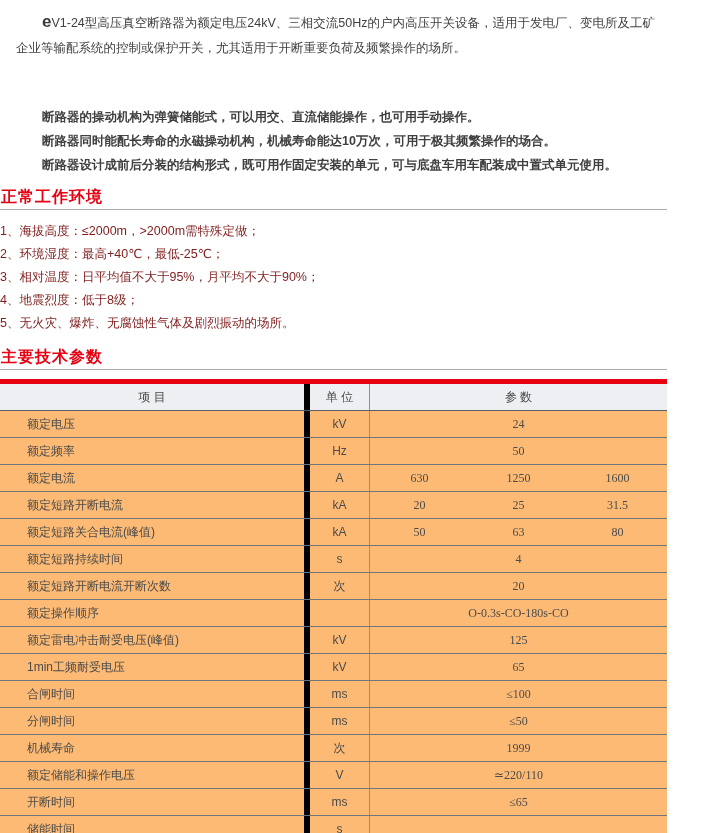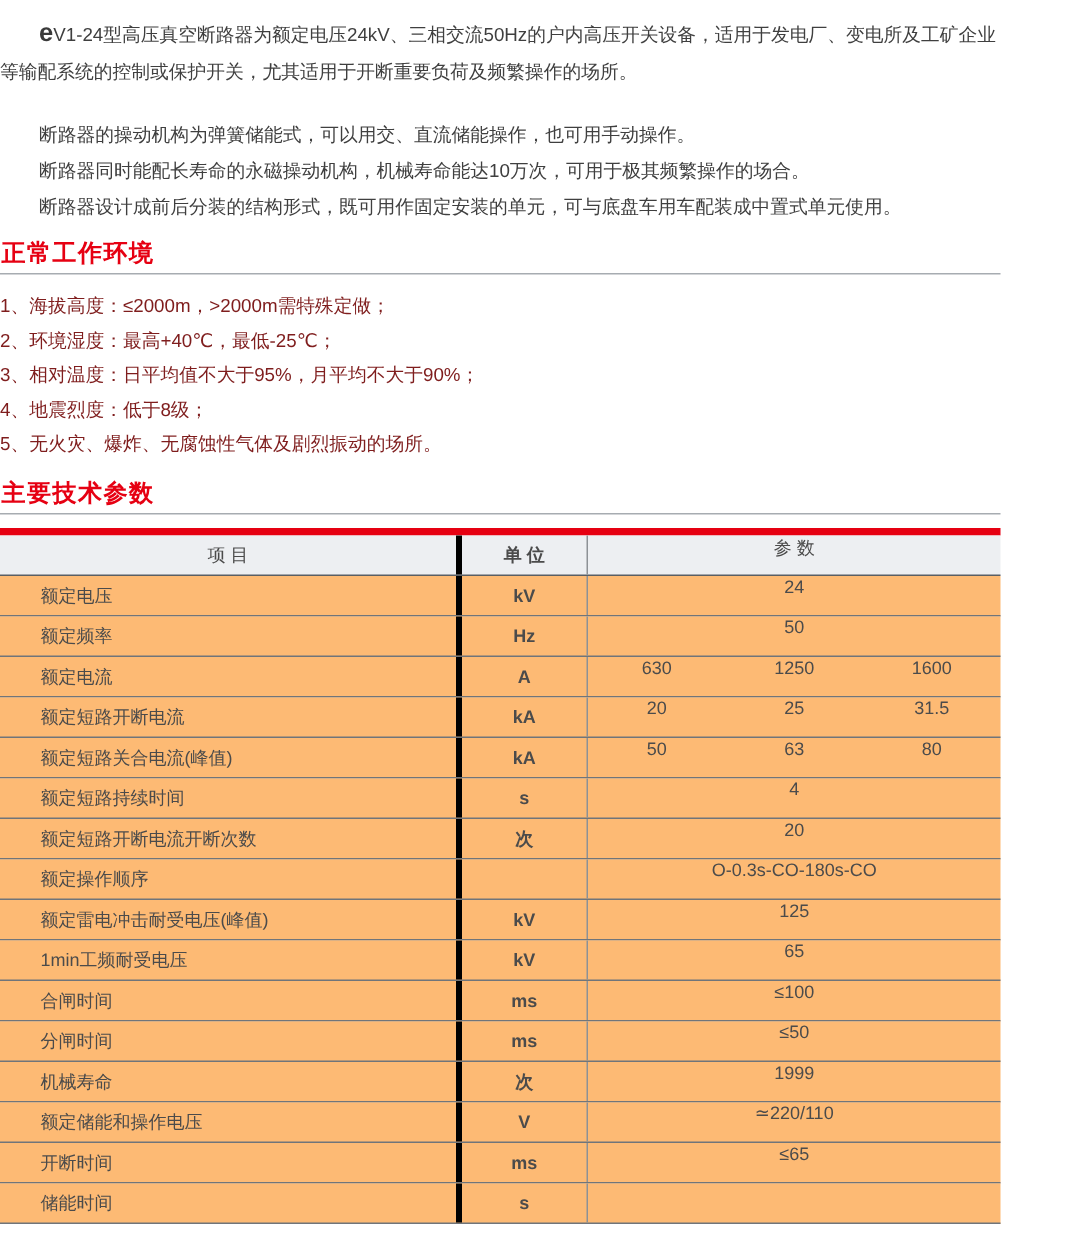--- a/index.html
+++ b/index.html
@@ -17,24 +17,24 @@
     margin:0; padding:2px 0 3px 1px;
     font-size:16px; line-height:19px; font-weight:bold;
     color:#e60012; letter-spacing:1px;
     border-bottom:1px solid #a7acb1;
   }
 
   
   .para {
     margin:0; font-size:12.5px; line-height:24px; color:#3f3f3f;
   }
-  .indent { text-indent:26px; }
+  .indent { text-indent:26px;padding-left:16px; }
   .intro { margin-top:9px; line-height:25px; }
   .lead-e { font-size:17px; font-weight:bold; color:#3a3a3a; }
-  .features { margin-top:17px; }
+  .features { margin-top:44px;font-weight:bold; }
 
   
   .env-list { margin-top:10px; }
   .env-item { font-size:12.5px; line-height:23px; color:#7f1d1d; }
 
   .sec-env { margin-top:8px; }
   .sec-params { margin-top:10px; }
 
   
   .tbl { width:667px; margin-top:9px; }
@@ -49,25 +49,25 @@
     border-bottom:1px solid #5a5f64;
     color:#4b4b4b;
   }
   .c-item {
     width:304px; box-sizing:border-box;
     display:flex; align-items:center;
     padding-left:27px;
   }
   .t-row.header .c-item { justify-content:center; padding-left:0; }
   .c-unit {
-    width:88px; box-sizing:border-box;
+    width:66px; box-sizing:border-box;
     display:flex; align-items:center; justify-content:center;
-    border-left:4px solid #000000; border-right:1px solid #8d9196;font-weight:bold;
-  }
-  .c-vals { flex:1; display:flex; align-items:flex-start; }
+    border-left:6px solid #000000; border-right:1px solid #8d9196;
+  }
+  .c-vals { flex:1; display:flex; align-items:center;font-family:Liberation Serif, serif; }
   .c-vals .val { flex:1; text-align:center; }
 </style>
 </head>
 <body>
 
 <div class="page">
 
   <section>
 
     <p class="para indent intro"><span class="lead-e">e</span><span>V1-24型高压真空断路器为额定电压24kV、三相交流50Hz的户内高压开关设备，适用于发电厂、变电所及工矿企业等输配系统的控制或保护开关，尤其适用于开断重要负荷及频繁操作的场所。</span></p>

